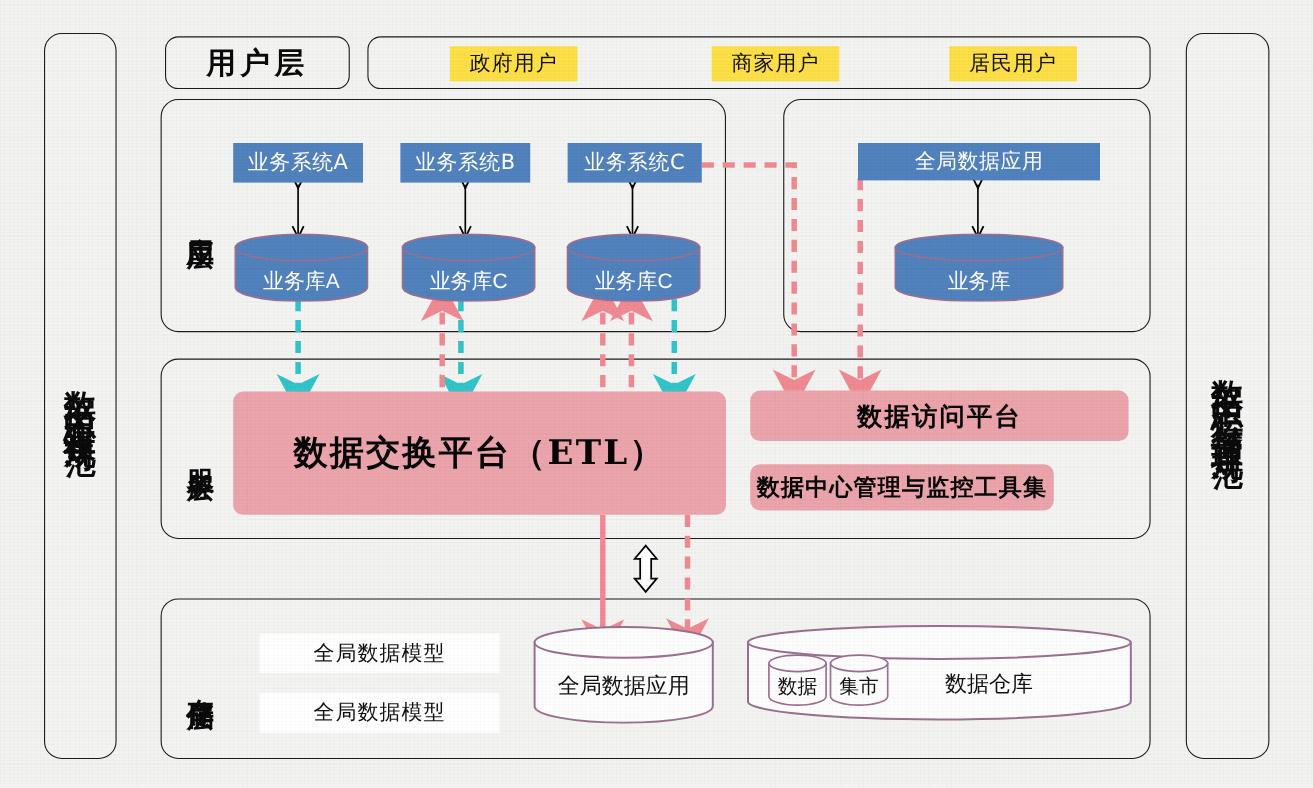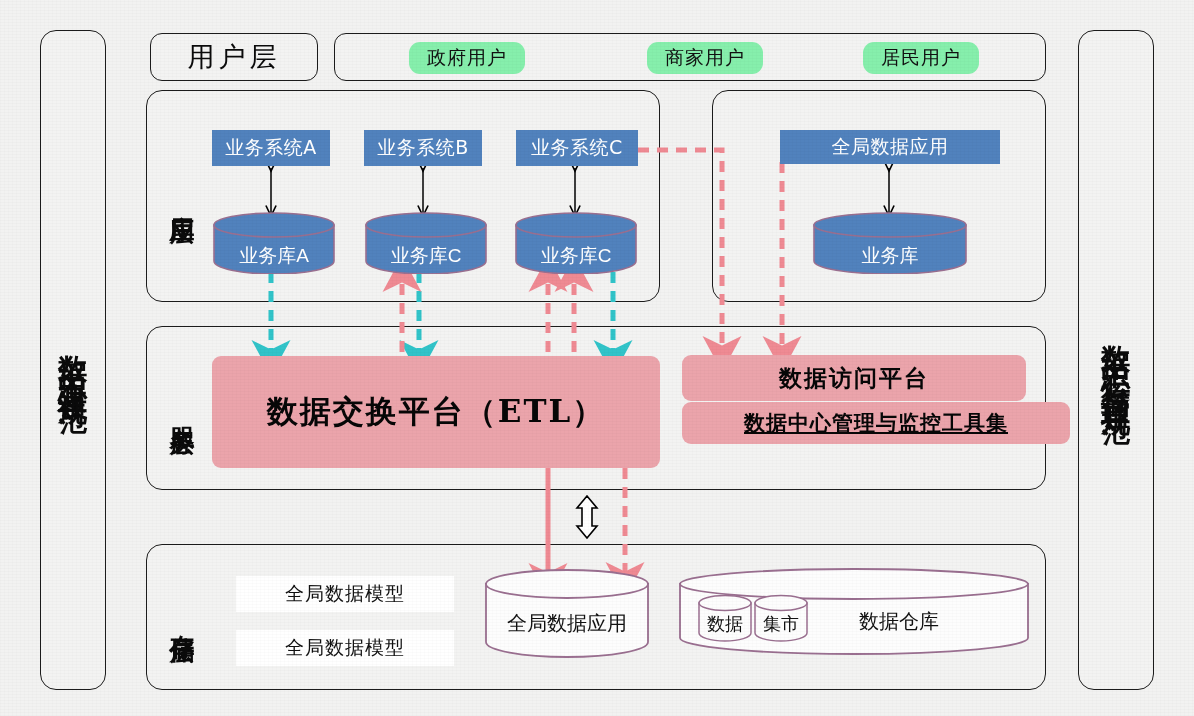--- a/index.html
+++ b/index.html
@@ -57,32 +57,31 @@
     font-size:25px;
     letter-spacing:3px;
     color:#0b0b0b;
     display:flex;align-items:center;justify-content:center;
   }
 
   
   .pilltitle{
     display:flex;align-items:center;justify-content:center;
     font-family:"DejaVu Serif","Liberation Serif",serif;
-    font-weight:400;font-size:27px;letter-spacing:4px;color:#0b0b0b;
+    font-weight:700;font-size:27px;letter-spacing:4px;color:#0b0b0b;
   }
 
   
   .userchip{
     display:flex;align-items:center;justify-content:center;
-    background:#86efac;
+    background:#fde047;
     color:#111;
     font-family:"DejaVu Serif","Liberation Serif",serif;
     font-size:19px;letter-spacing:1px;
     font-weight:400;
-    border-radius:11px;
   }
 
   
   .bluebox{
     display:flex;align-items:center;justify-content:center;
     background:#5182bd;
     color:#fff;
     font-family:"DejaVu Sans","Liberation Sans",sans-serif;
     font-size:19px;letter-spacing:.5px;
   }
@@ -258,21 +257,21 @@
   </div>
 
   <div class="abs pinkblock" id="etl-block" style="left:212px;top:356px;width:448px;height:112px;z-index:20;">
     <span>数据交换平台（ETL）</span>
   </div>
 
   <div class="abs pinkblock" id="access-block" style="left:682px;top:355px;width:344px;height:46px;z-index:20;">
     <span>数据访问平台</span>
   </div>
 
-  <div class="abs pinkblock" id="monitor-block" style="left:682px;top:402px;width:388px;height:42px;z-index:20;text-decoration:underline;">
+  <div class="abs pinkblock" id="monitor-block" style="left:682px;top:422px;width:276px;height:42px;z-index:20;">
     <span>数据中心管理与监控工具集</span>
   </div>
 
   <div class="abs frame" id="storage-layer-box" style="left:146px;top:544px;width:900px;height:146px;">
     <div class="abs layerlabel" style="left:14px;top:28px;width:42px;height:92px;">
       <span>存储层</span>
     </div>
   </div>
 
   <div class="abs whitebox" style="left:236px;top:576px;width:218px;height:36px;z-index:20;">

